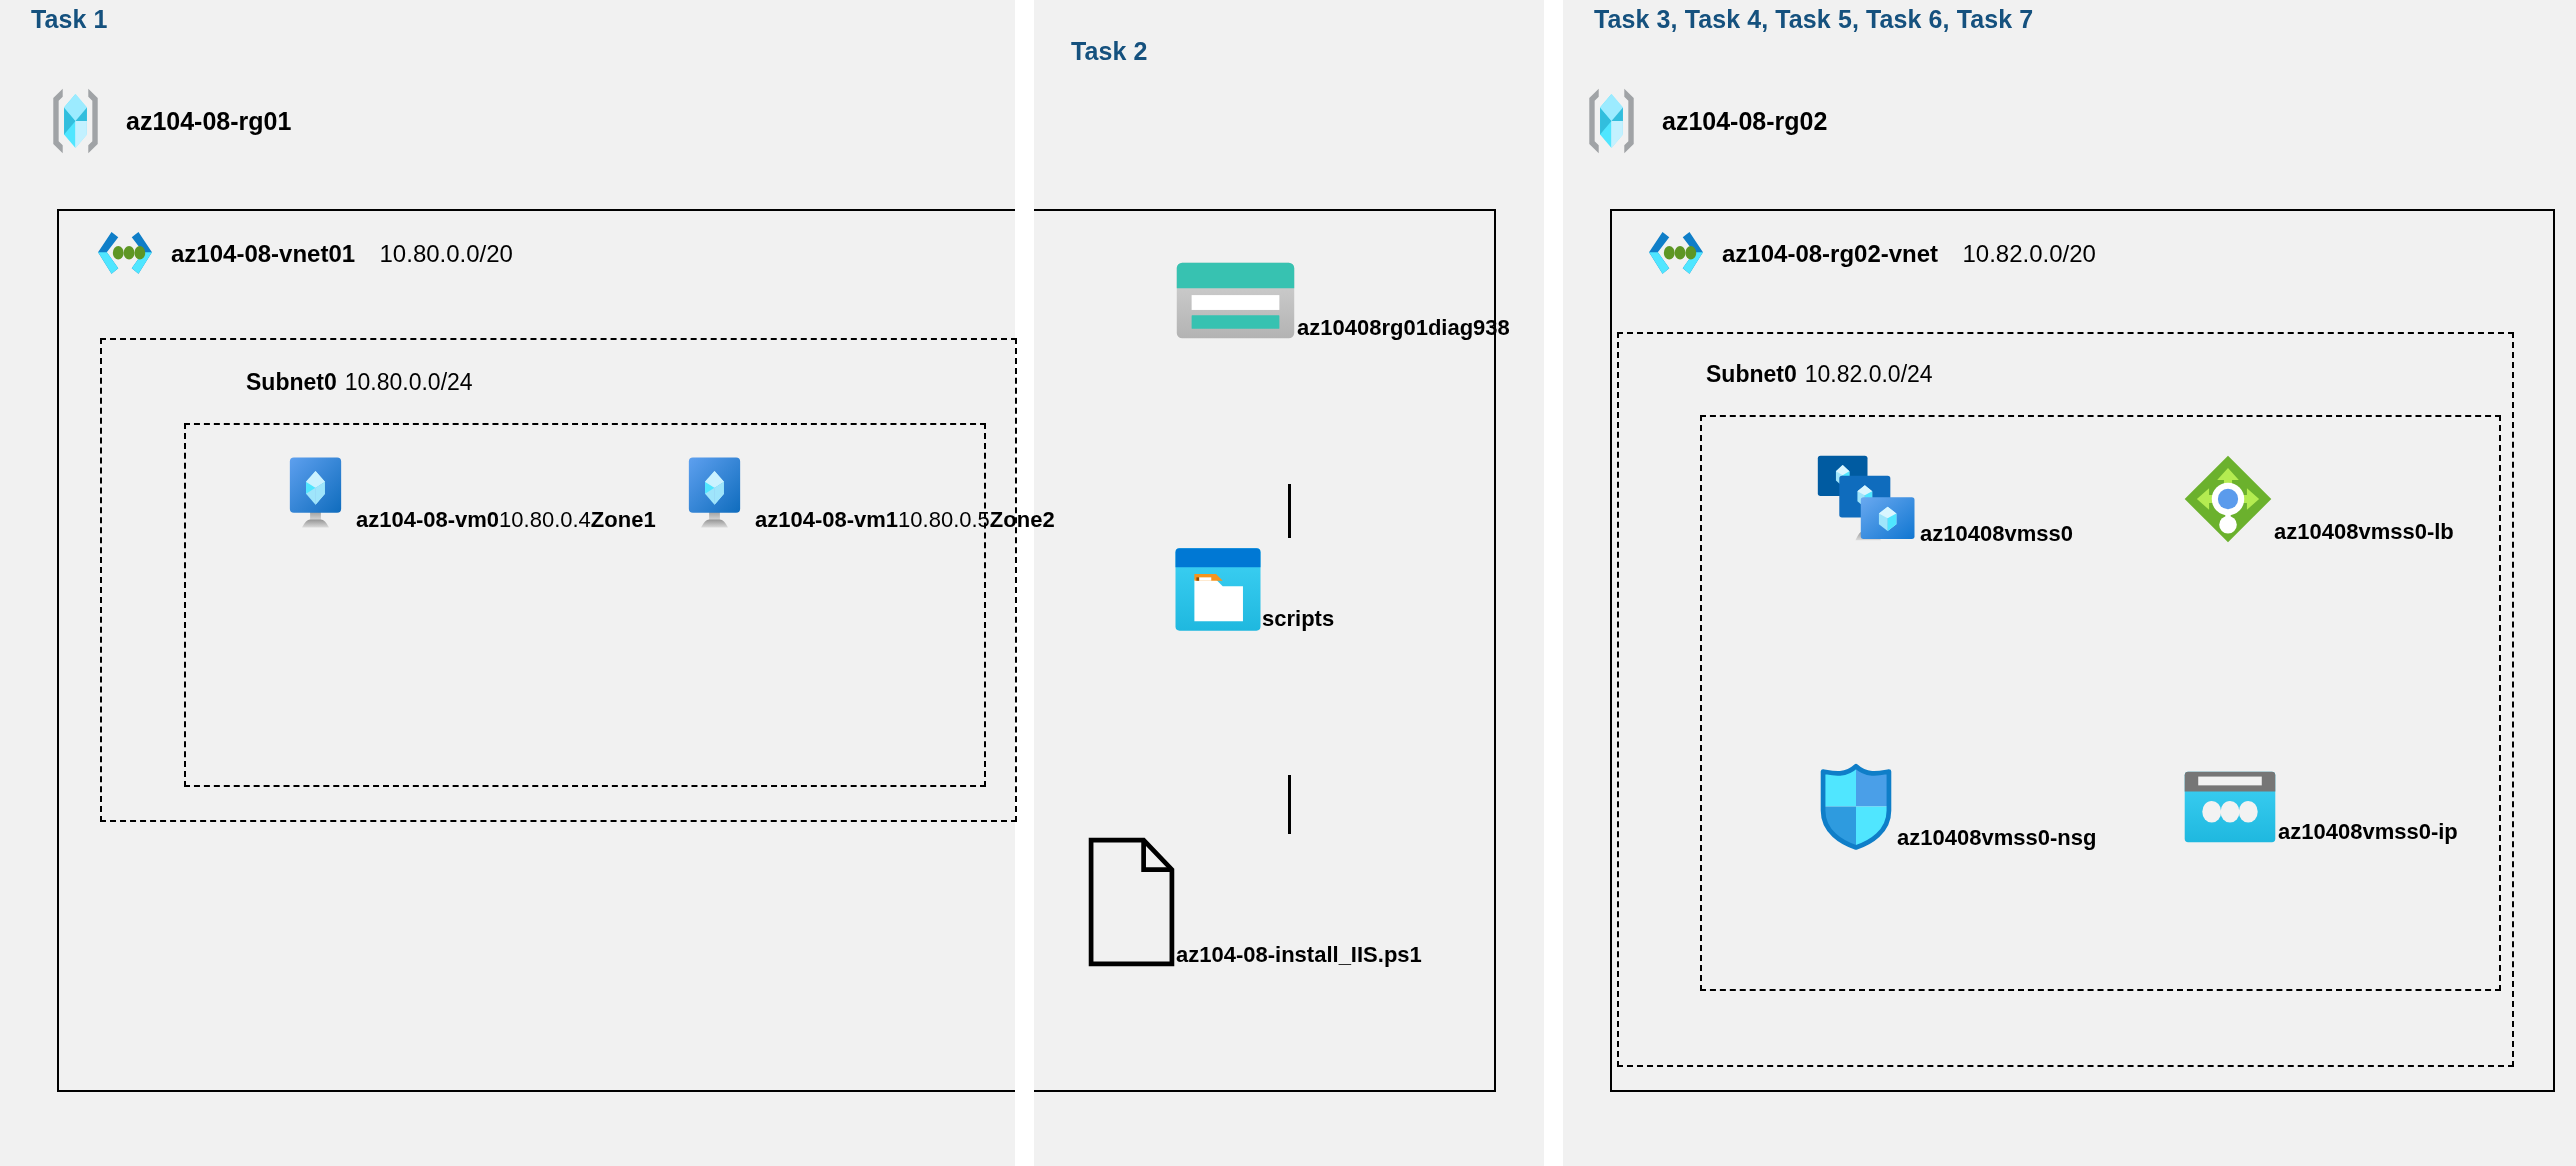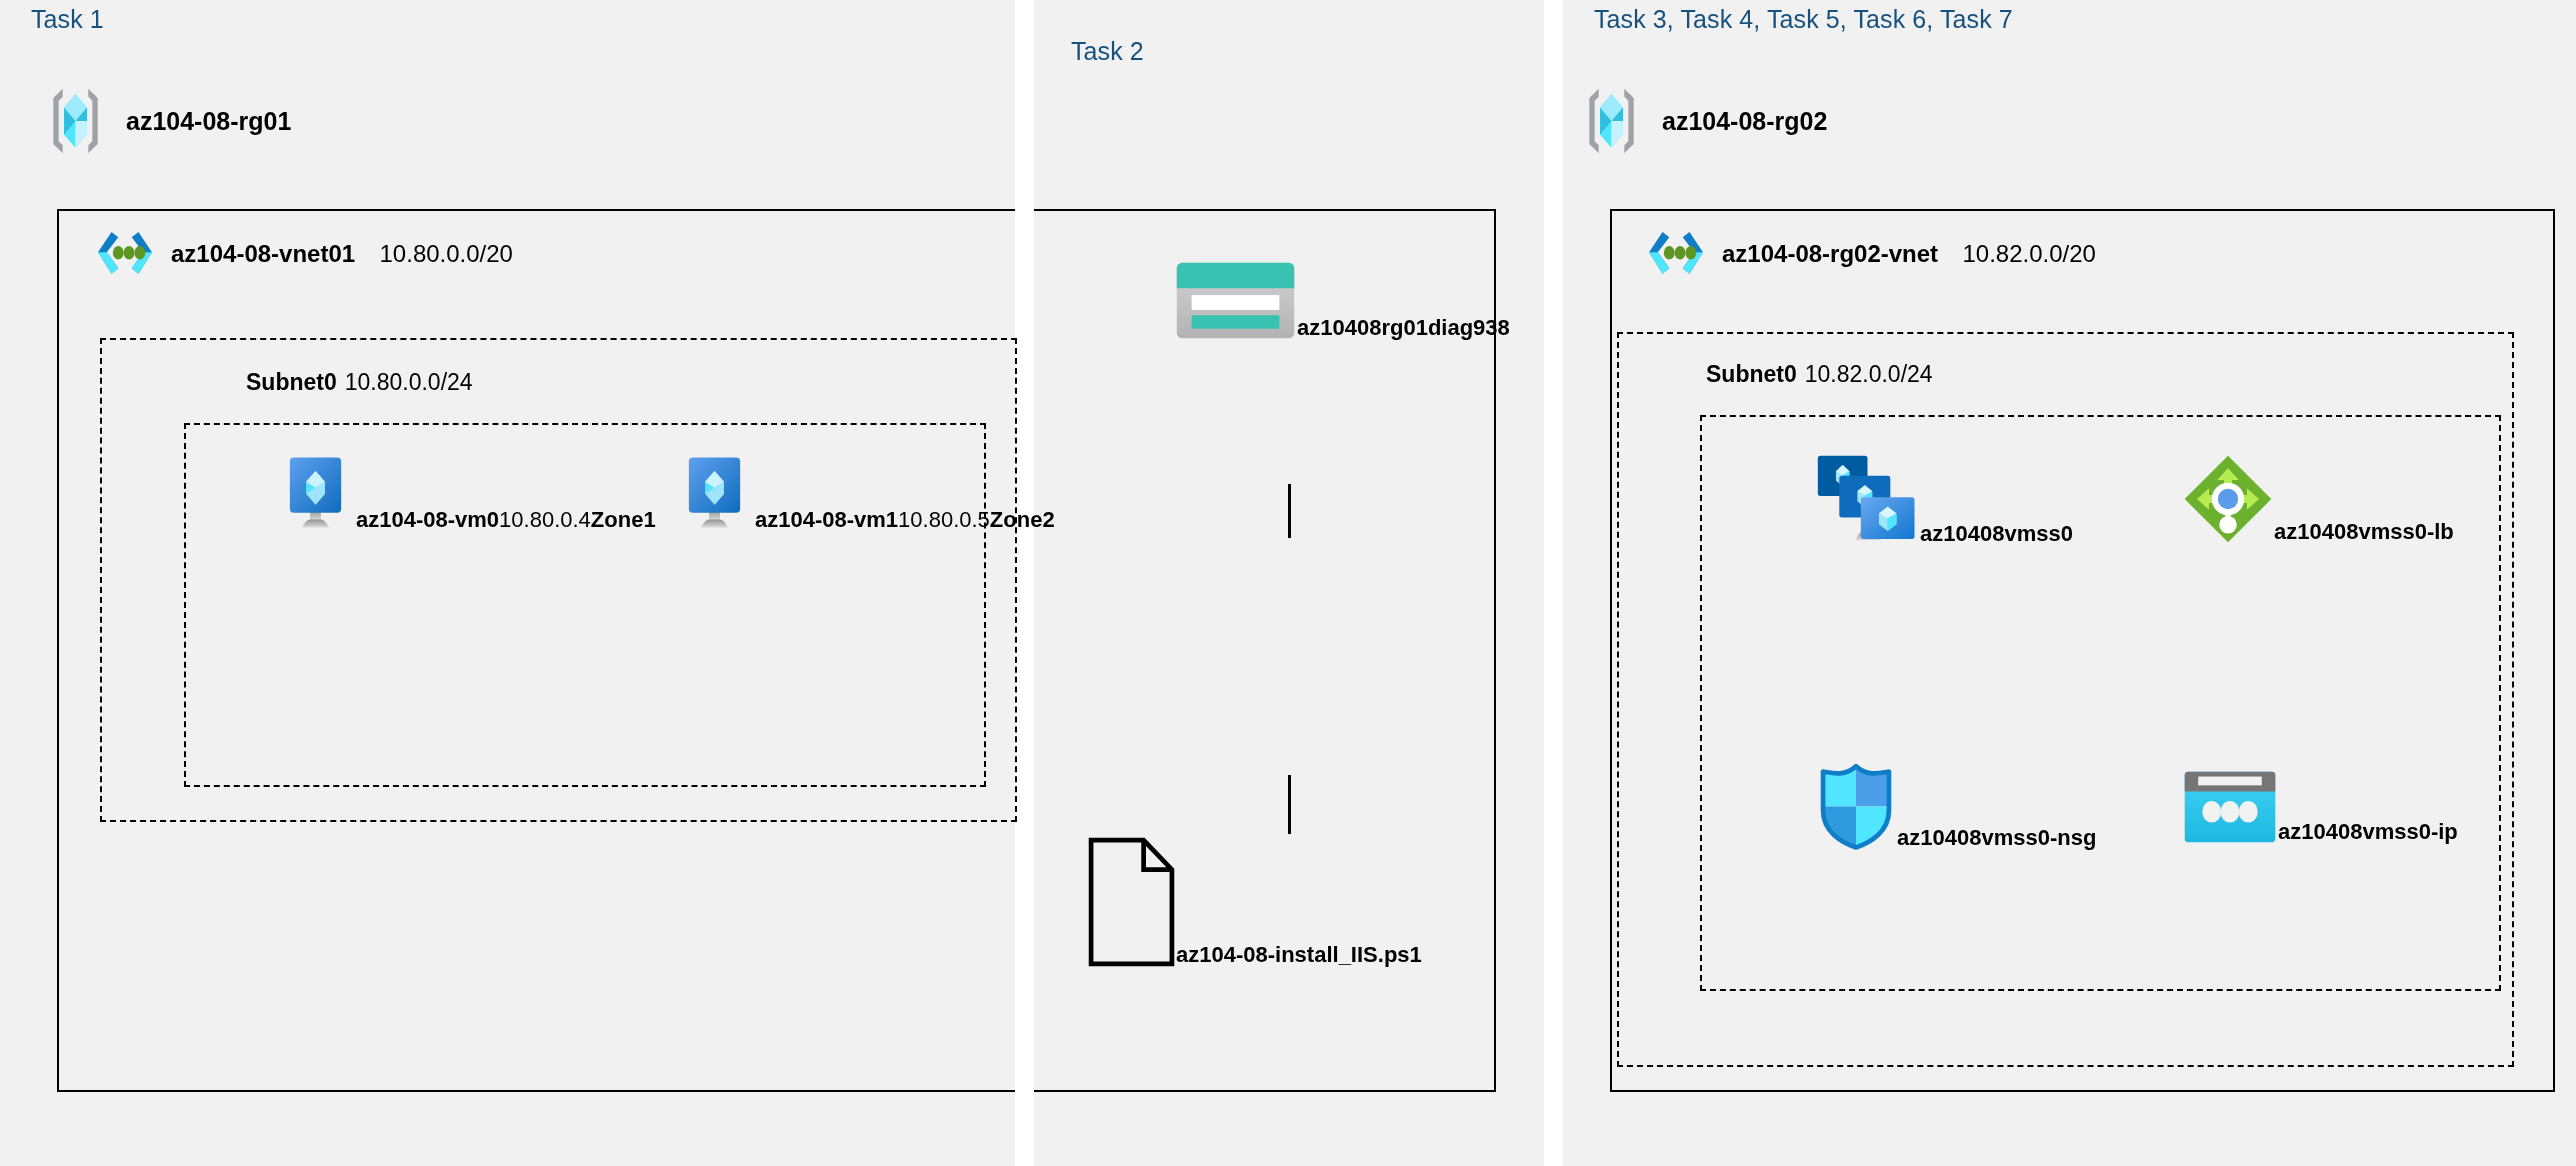--- a/index.html
+++ b/index.html
@@ -6,21 +6,21 @@
   html,body{margin:0;padding:0;background:#ffffff;}
   body{font-family:"Liberation Sans",sans-serif;}
   #stage{position:relative;width:2576px;height:1166px;background:#ffffff;overflow:hidden;}
 
   
   .panel{position:absolute;background:#f1f1f1;}
   #panel-task1{left:0;top:0;width:1015px;height:1166px;}
   #panel-task2{left:1034px;top:0;width:510px;height:1166px;}
   #panel-task3{left:1563px;top:0;width:1013px;height:1166px;}
 
-  .task-label{position:absolute;color:#15517e;font-weight:normal;font-size:25px;letter-spacing:0.1px;white-space:nowrap;}
+  .task-label{position:absolute;color:#15517e;font-weight:bold;font-size:25px;letter-spacing:0.1px;white-space:nowrap;}
   #label-task1{left:31px;top:5.4px;}
   #label-task2{left:1071px;top:5.4px;margin-top:32px;}
   #label-task3{left:1594px;top:5.4px;}
 
   
   .rg-header{position:absolute;display:flex;align-items:center;gap:24px;}
   #rg01-header{left:49px;top:86px;}
   #rg02-header{left:1585px;top:86px;align-items:center;}
   .rg-name{font-size:25px;font-weight:bold;color:#000;white-space:nowrap;}
 
@@ -247,20 +247,39 @@
         <rect x="26" y="52" width="130" height="22" fill="#ffffff"></rect>
         <rect x="26" y="82" width="130" height="20" rx="1" fill="#37c2b1"></rect>
         <rect x="26" y="104" width="130" height="0" fill="#1a8f7f"></rect>
       </svg>
     </span>
     <span class="nd-name">az10408rg01diag938</span>
   </div>
 
   <div class="connector" id="conn-1"></div>
 
+  <div class="node" id="node-scripts">
+    <span class="icon">
+      <svg width="88" height="85" viewBox="0 0 130 126">
+        <defs>
+          <linearGradient id="blobbody" x1="0" y1="0" x2="0" y2="1">
+            <stop offset="0%" stop-color="#3fd2f5"></stop>
+              <stop offset="100%" stop-color="#1fb8df"></stop>
+          </linearGradient>
+        </defs>
+        <rect x="2" y="2" width="126" height="122" rx="6" fill="url(#blobbody)"></rect>
+        <path d="M2 8 a6 6 0 0 1 6 -6 h114 a6 6 0 0 1 6 6 v22 h-126 z" fill="#0078d4"></path>
+        <path d="M30 48 h32 l10 10 h30 v52 h-72 z" fill="#ffffff"></path>
+        <path d="M30 40 h32 l10 10 h-42 z" fill="#f7941d"></path>
+        <rect x="37" y="45" width="18" height="5" fill="#ffffff"></rect>
+        <rect x="33" y="45" width="4" height="5" fill="#8c4a06"></rect>
+      </svg>
+    </span>
+    <span class="nd-name">scripts</span>
+  </div>
 
   <div class="connector" id="conn-2"></div>
 
   <div class="node" id="node-psfile">
     <span class="icon">
       <svg width="89" height="132" viewBox="0 0 132 196">
         <path d="M6 6 L84 6 L126 50 L126 190 L6 190 Z" fill="#f1f1f1" stroke="#000" stroke-width="7" stroke-linejoin="miter"></path>
         <path d="M84 6 L84 50 L126 50" fill="none" stroke="#000" stroke-width="7" stroke-linejoin="miter"></path>
       </svg>
     </span>

